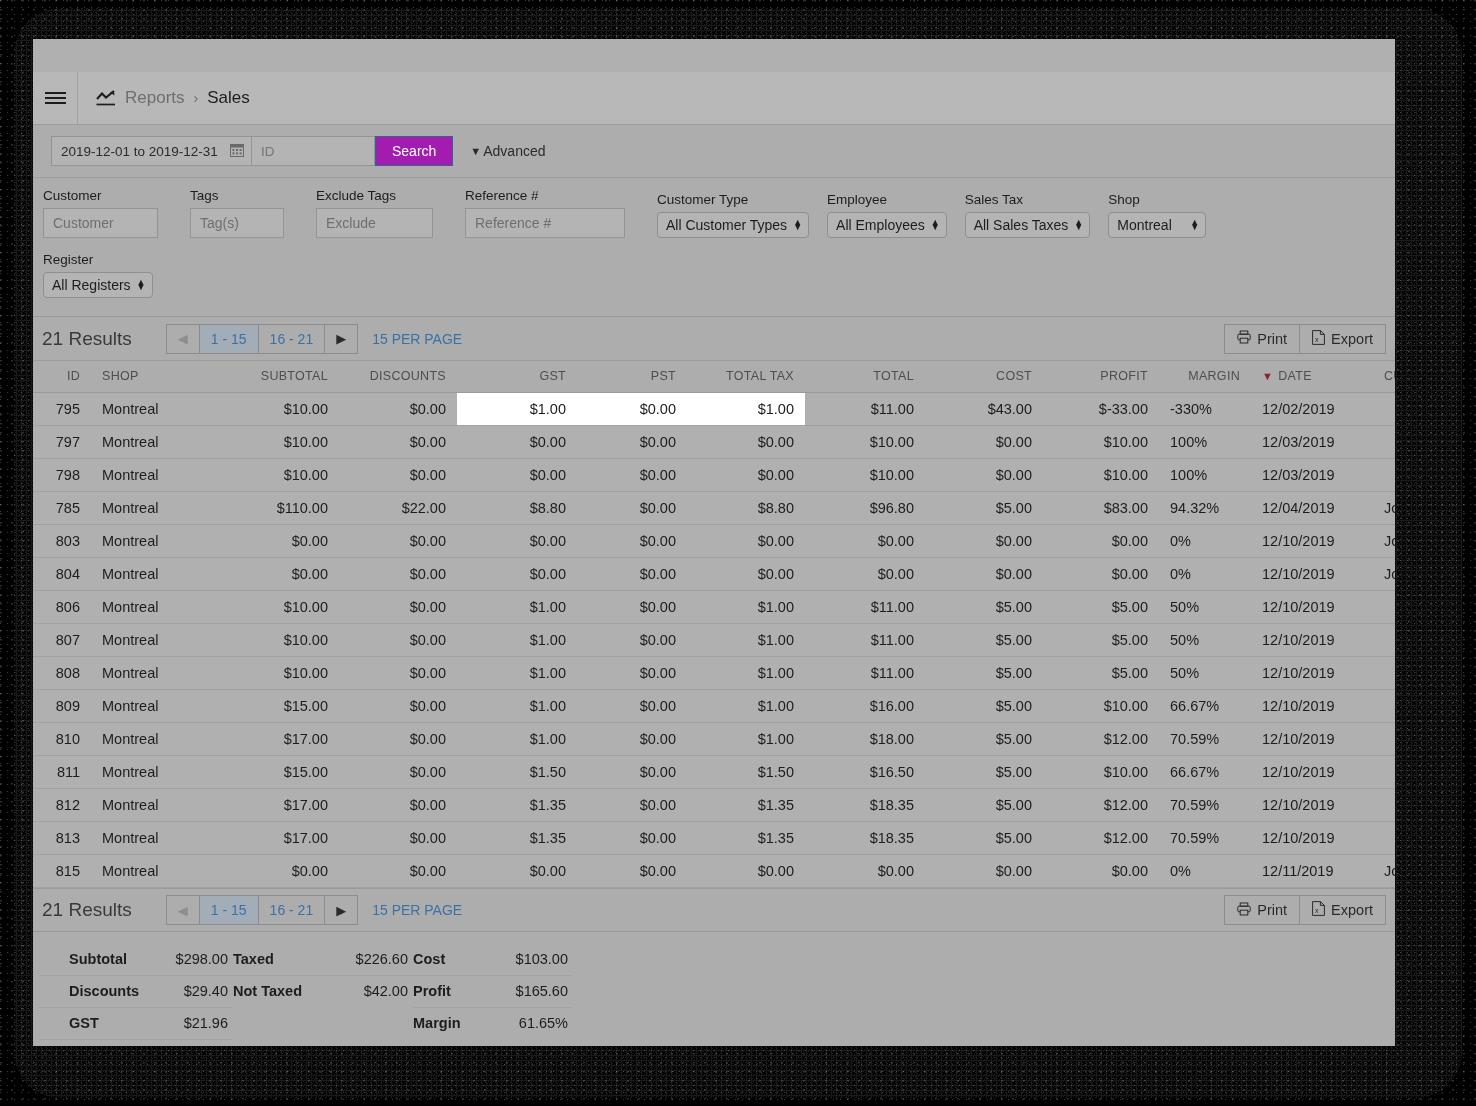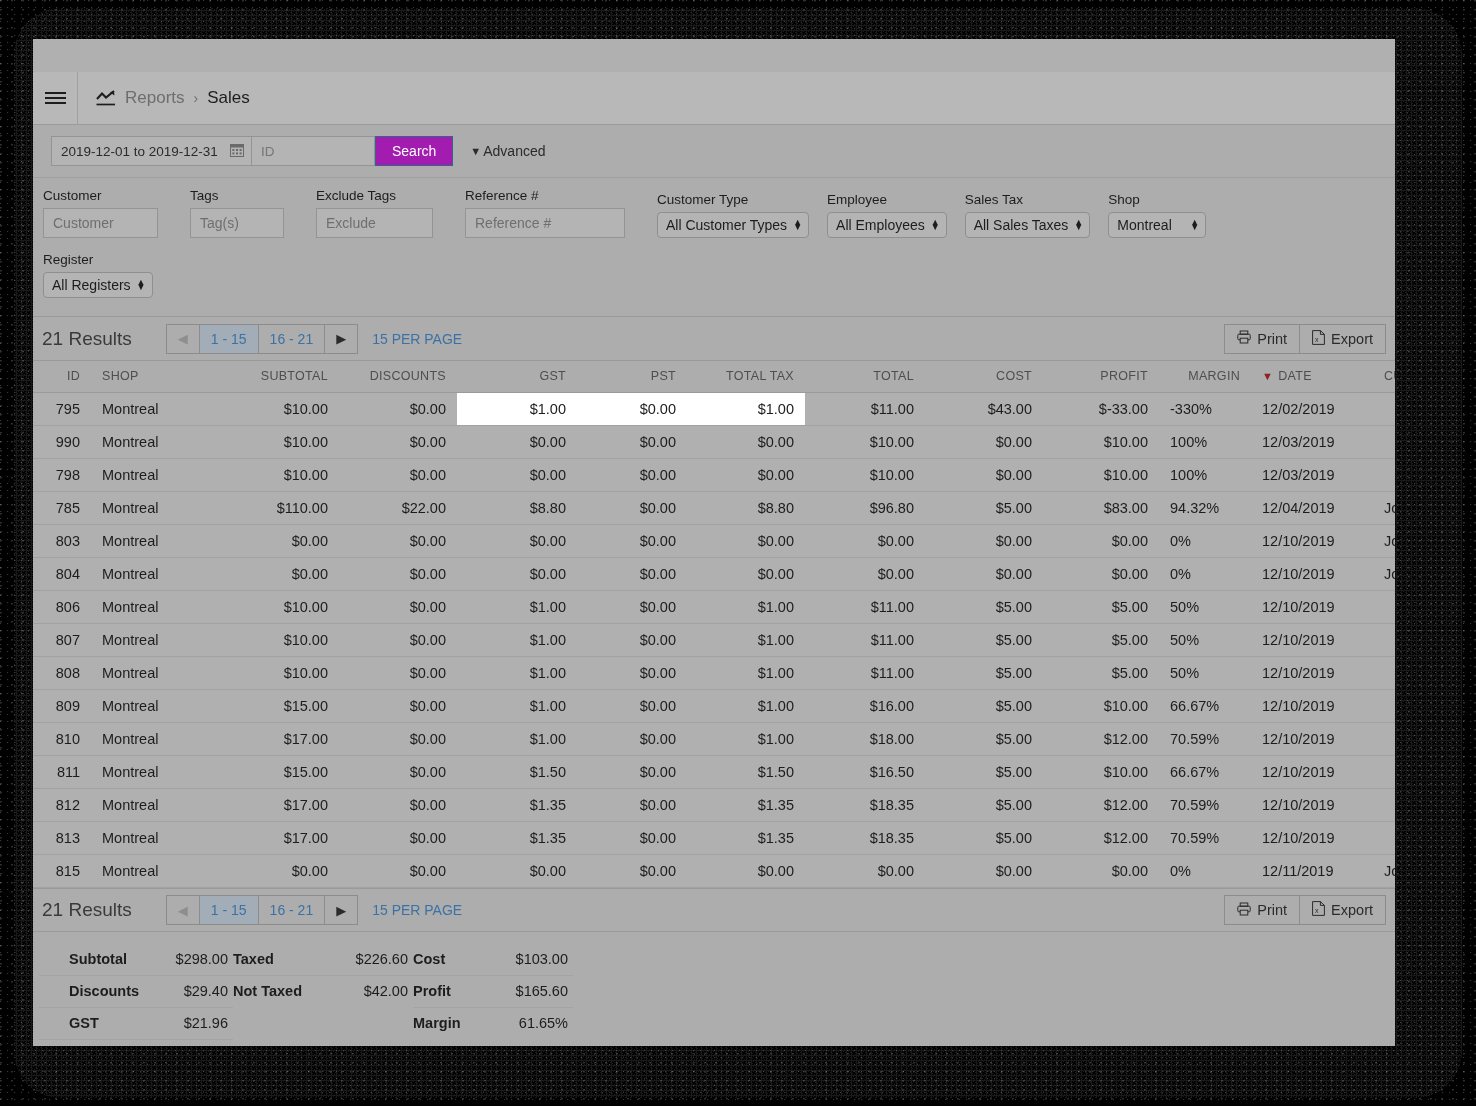--- a/index.html
+++ b/index.html
@@ -426,21 +426,21 @@
           <td class="col-pst hl">$0.00</td>
           <td class="col-totaltax hl">$1.00</td>
           <td class="col-total">$11.00</td>
           <td class="col-cost">$43.00</td>
           <td class="col-profit">$-33.00</td>
           <td class="col-margin">-330%</td>
           <td class="col-date">12/02/2019</td>
           <td class="col-customer"></td>
         </tr>
         <tr>
-          <td class="col-id">990</td>
+          <td class="col-id">797</td>
           <td class="col-shop">Montreal</td>
           <td class="col-subtotal">$10.00</td>
           <td class="col-discounts">$0.00</td>
           <td class="col-gst">$0.00</td>
           <td class="col-pst">$0.00</td>
           <td class="col-totaltax">$0.00</td>
           <td class="col-total">$10.00</td>
           <td class="col-cost">$0.00</td>
           <td class="col-profit">$10.00</td>
           <td class="col-margin">100%</td>

